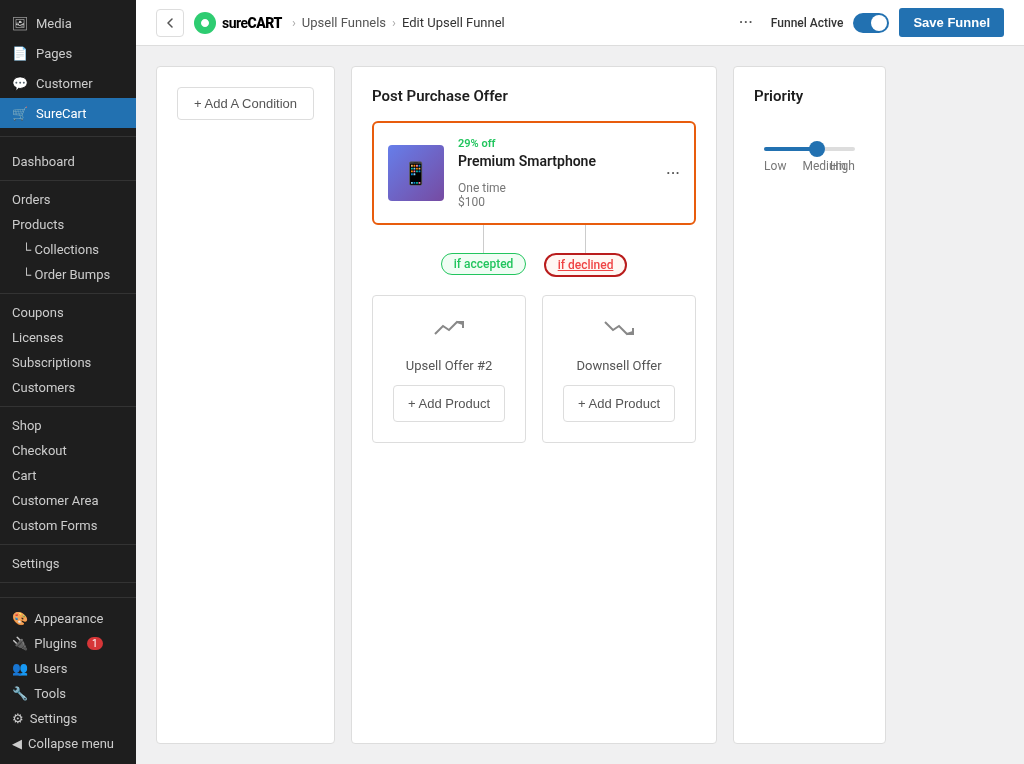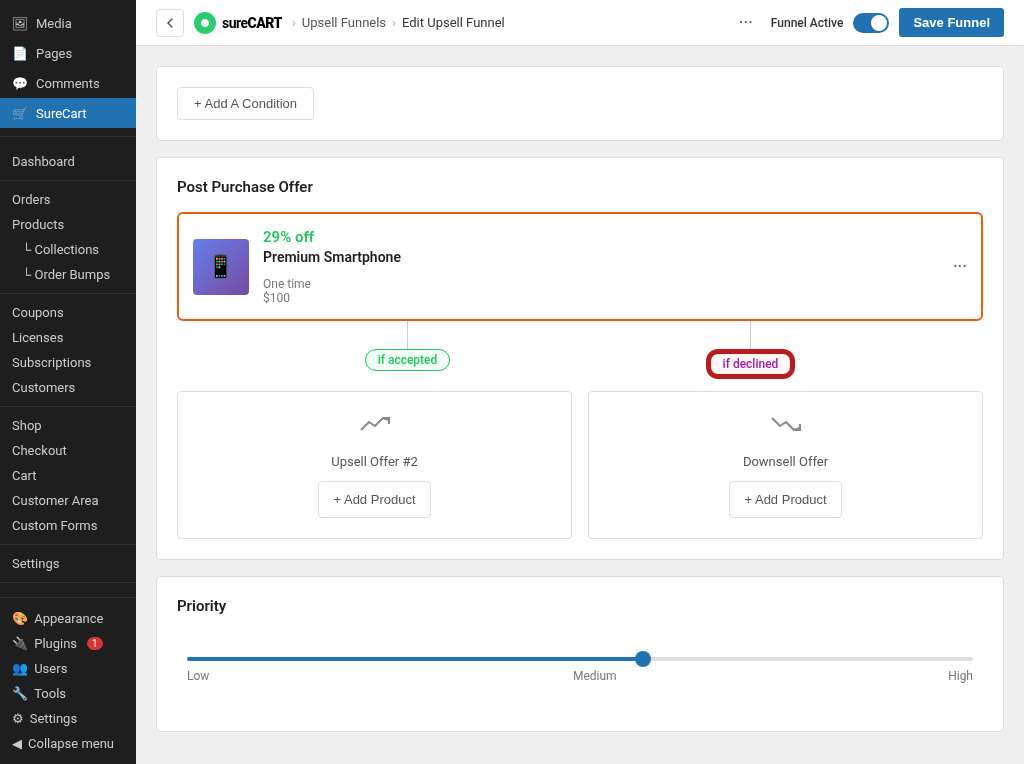--- a/index.html
+++ b/index.html
@@ -29,42 +29,42 @@
     .logo-circle { width: 22px; height: 22px; background: #2ecc71; border-radius: 50%; display: flex; align-items: center; justify-content: center; }
     .breadcrumb { display: flex; align-items: center; gap: 6px; color: #555; font-size: 13px; }
     .topbar-spacer { flex: 1; }
     .topbar-dots { color: #555; cursor: pointer; font-size: 18px; padding: 4px 8px; }
     .funnel-active-label { font-size: 12px; color: #333; font-weight: 500; }
     .toggle { width: 36px; height: 20px; background: #2271b1; border-radius: 10px; position: relative; cursor: pointer; }
     .toggle-knob { width: 16px; height: 16px; background: #fff; border-radius: 50%; position: absolute; top: 2px; right: 2px; }
     .save-btn { background: #2271b1; color: #fff; border: none; border-radius: 3px; padding: 7px 14px; font-size: 13px; font-weight: 600; cursor: pointer; }
 
     
-    .content { flex: 1; overflow-y: auto; padding: 20px; display: flex; flex-direction: column; gap: 16px; }
+    .content { flex: 1; overflow-y: auto; padding: 20px; display: flex; flex-direction: row; gap: 16px; }
 
     
     .card { background: #fff; border-radius: 4px; border: 1px solid #ddd; padding: 20px; }
 
     
     .add-condition-btn { display: inline-flex; align-items: center; gap: 6px; border: 1px solid #ddd; border-radius: 4px; padding: 8px 16px; background: #fff; cursor: pointer; color: #555; font-size: 13px; }
 
     
     .section-title { font-size: 15px; font-weight: 600; color: #1e1e1e; margin-bottom: 16px; }
 
     
     .product-offer { border: 2px solid #e85c0d; border-radius: 6px; padding: 14px; display: flex; align-items: center; gap: 14px; position: relative; }
     .product-img { width: 56px; height: 56px; border-radius: 4px; background: linear-gradient(135deg, #667eea 0%, #764ba2 100%); overflow: hidden; display: flex; align-items: center; justify-content: center; font-size: 22px; flex-shrink: 0; }
     .product-info { flex: 1; }
-    .product-discount { color: #22c55e; font-size: 15px; font-weight: 600; margin-bottom: 3px; }
+    .product-discount { color: #22c55e; font-size: 11px; font-weight: 600; margin-bottom: 3px; }
     .product-name { font-size: 14px; font-weight: 600; color: #1e1e1e; margin-bottom: 12px; }
     .product-meta { color: #777; font-size: 12px; }
     .product-dots { color: #555; cursor: pointer; font-size: 18px; }
     .flow-tag { border-radius: 12px; padding: 3px 12px; font-size: 12px; font-weight: 500; }
     .flow-tag.accepted { border: 1px solid #22c55e; color: #22c55e; background: #f0fdf4; }
-    .flow-tag.declined { border: 5px solid #b91c1c; color: #a21caf; background: #fff7f3; }
+    .flow-tag.declined { border: 2px solid #b91c1c; color: #ef4444; background: #fff7f3; text-decoration: underline; }
 
     
     .offer-boxes { display: flex; gap: 16px; width: 100%; }
     .offer-box { flex: 1; border: 1px solid #ddd; border-radius: 4px; padding: 20px; display: flex; flex-direction: column; align-items: center; gap: 12px; }
     .offer-box-icon { font-size: 24px; color: #888; }
     .offer-box-title { font-size: 13px; color: #555; }
     .offer-box-add { display: inline-flex; align-items: center; gap: 6px; border: 1px solid #ddd; border-radius: 4px; padding: 10px 14px; background: #fff; cursor: pointer; color: #555; font-size: 13px; }
 
     
     .priority-slider-container { padding: 10px 0 20px; }
@@ -82,21 +82,21 @@
     <div class="sidebar-item">
       <span class="icon">🖼</span>
       <span>Media</span>
     </div>
     <div class="sidebar-item">
       <span class="icon">📄</span>
       <span>Pages</span>
     </div>
     <div class="sidebar-item">
       <span class="icon">💬</span>
-      <span>Comments</span>
+      <span>Customer</span>
     </div>
     <div class="sidebar-item active">
       <span class="icon">🛒</span>
       <span>SureCart</span>
     </div>
   </div>
 
   <div class="sidebar-section">
     <div class="sidebar-section-item">
       <span>Dashboard</span>

